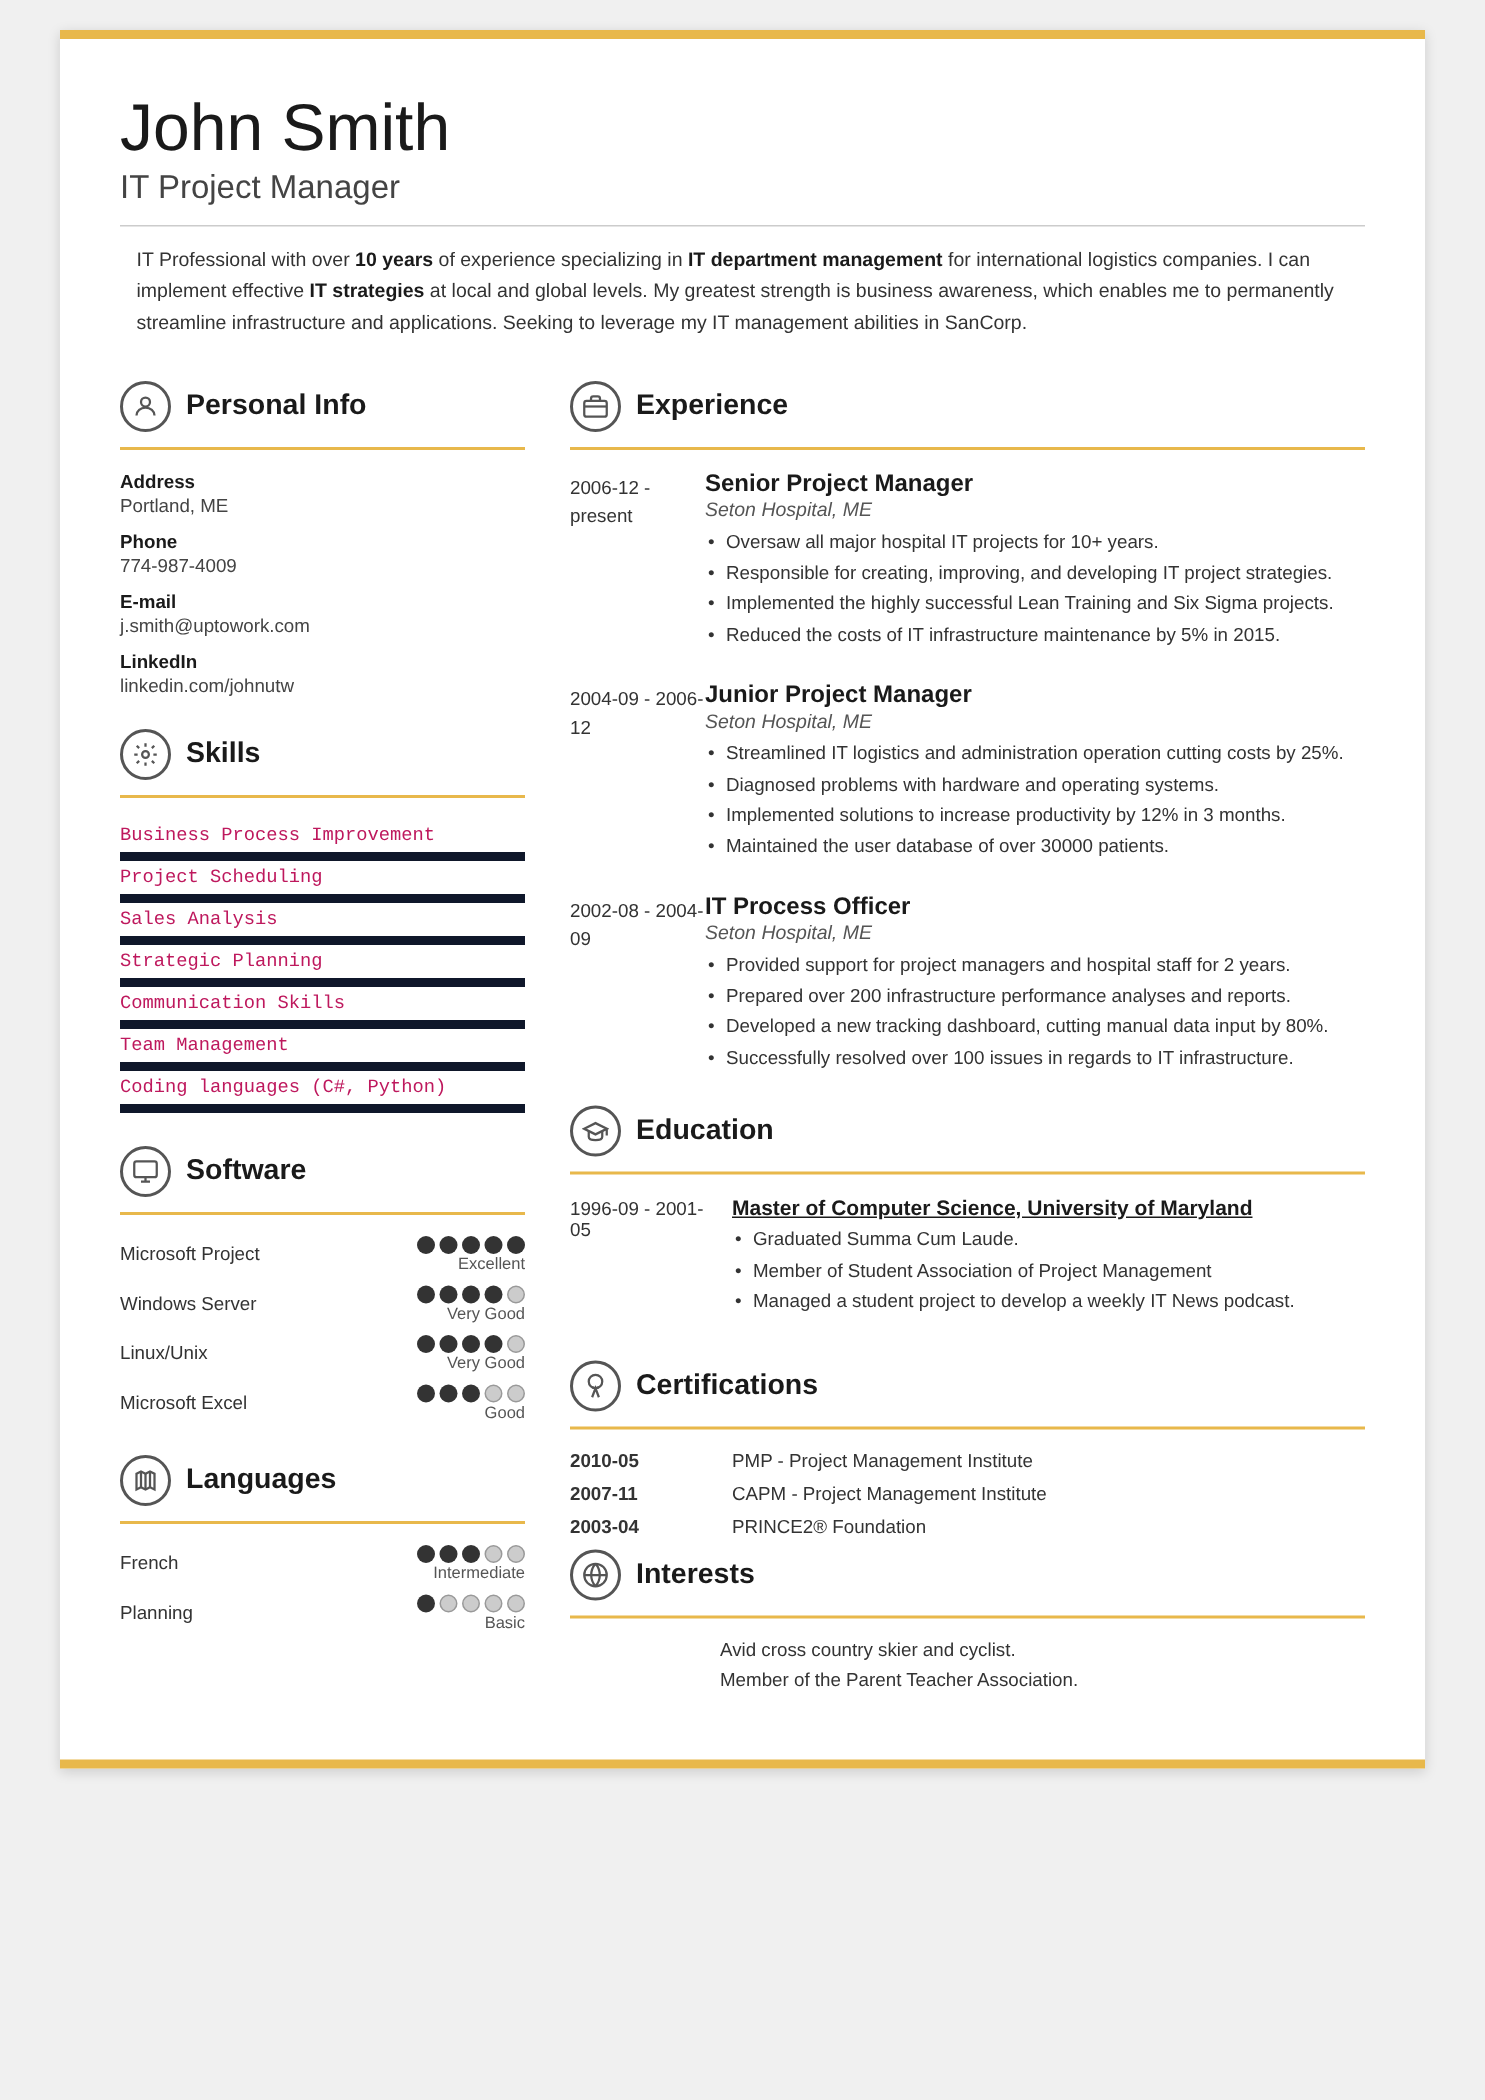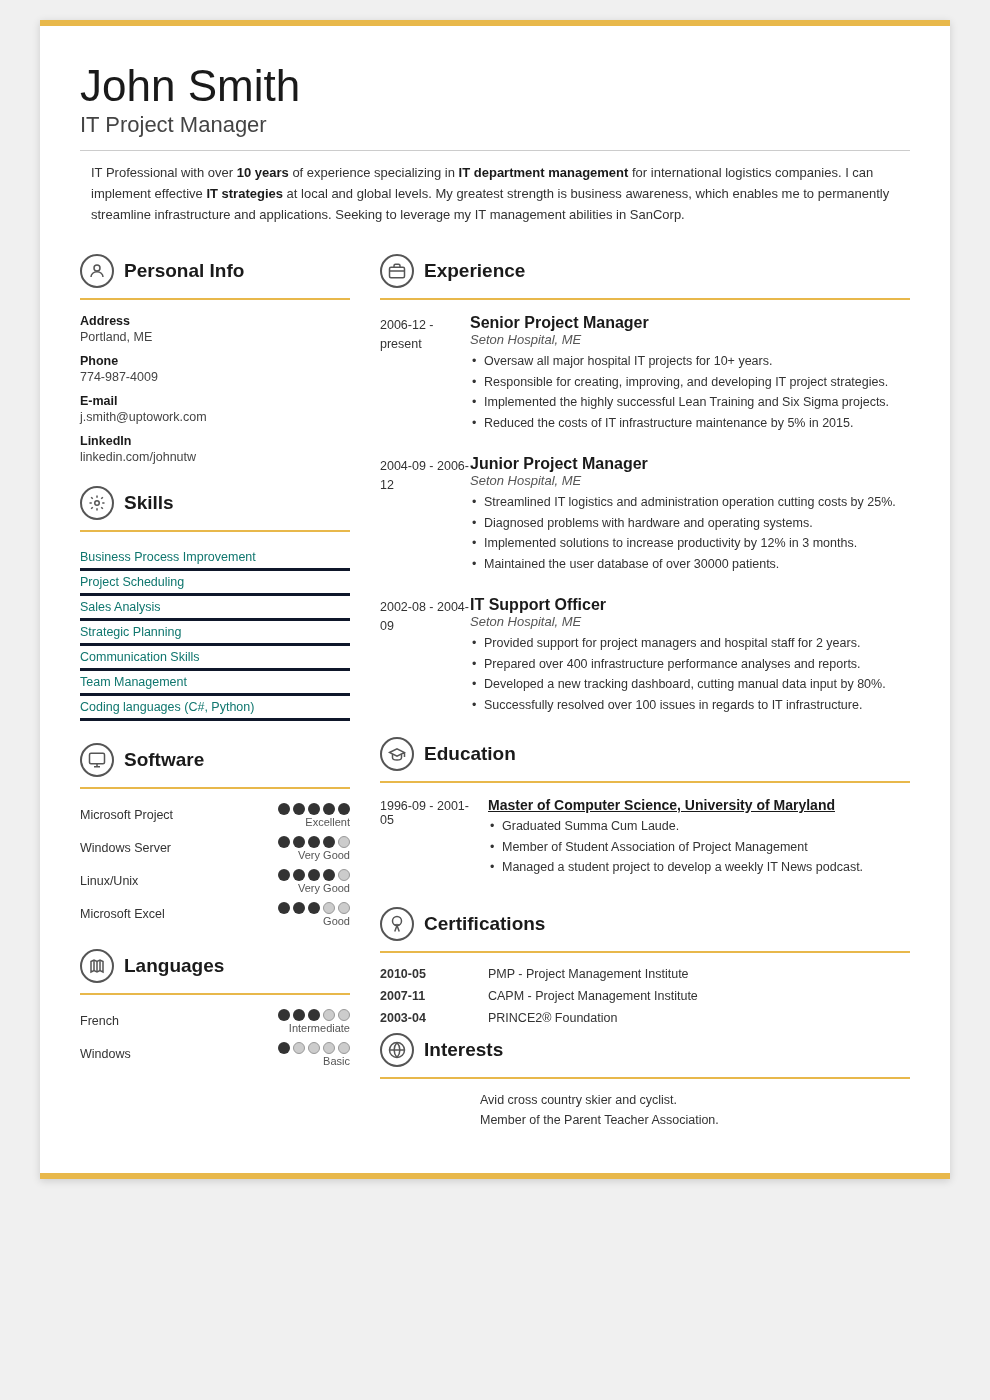--- a/index.html
+++ b/index.html
@@ -104,24 +104,24 @@
     }
     .info-value {
       font-size: 12.5px;
       color: #444;
       font-family: Arial, sans-serif;
     }
 
     
     .skill-item {
       font-size: 12.5px;
-      color: #0f766e;
-      font-family: Liberation Sans, sans-serif;
+      color: #be185d;
+      font-family: Liberation Mono, monospace;
       padding: 4px 0;
-      border-bottom: 3px solid #0f172a;
+      border-bottom: 6px solid #0f172a;
     }
 
     
     .software-item {
       display: flex;
       align-items: center;
       justify-content: space-between;
       margin-bottom: 8px;
     }
     .software-name {
@@ -412,21 +412,21 @@
                   <div class="dot dot-filled"></div>
                   <div class="dot dot-filled"></div>
                   <div class="dot dot-filled"></div>
                   <div class="dot dot-empty"></div>
                   <div class="dot dot-empty"></div>
                 </div>
                 <div class="rating-label">Intermediate</div>
               </div>
             </div>
             <div class="software-item">
-              <div class="software-name">Windows</div>
+              <div class="software-name">Planning</div>
               <div class="software-rating">
                 <div class="dots">
                   <div class="dot dot-filled"></div>
                   <div class="dot dot-empty"></div>
                   <div class="dot dot-empty"></div>
                   <div class="dot dot-empty"></div>
                   <div class="dot dot-empty"></div>
                 </div>
                 <div class="rating-label">Basic</div>
               </div>
@@ -474,25 +474,25 @@
                   <li>Streamlined IT logistics and administration operation cutting costs by 25%.</li>
                   <li>Diagnosed problems with hardware and operating systems.</li>
                   <li>Implemented solutions to increase productivity by 12% in 3 months.</li>
                   <li>Maintained the user database of over 30000 patients.</li>
                 </ul>
               </div>
             </div>
             <div class="exp-entry">
               <div class="exp-date">2002-08 - 2004-09</div>
               <div class="exp-content">
-                <div class="exp-job-title">IT Support Officer</div>
+                <div class="exp-job-title">IT Process Officer</div>
                 <div class="exp-company">Seton Hospital, ME</div>
                 <ul class="exp-bullets">
                   <li>Provided support for project managers and hospital staff for 2 years.</li>
-                  <li>Prepared over 400 infrastructure performance analyses and reports.</li>
+                  <li>Prepared over 200 infrastructure performance analyses and reports.</li>
                   <li>Developed a new tracking dashboard, cutting manual data input by 80%.</li>
                   <li>Successfully resolved over 100 issues in regards to IT infrastructure.</li>
                 </ul>
               </div>
             </div>
           </div>
       </div>
 
       <div>
         <div class="section-header">

